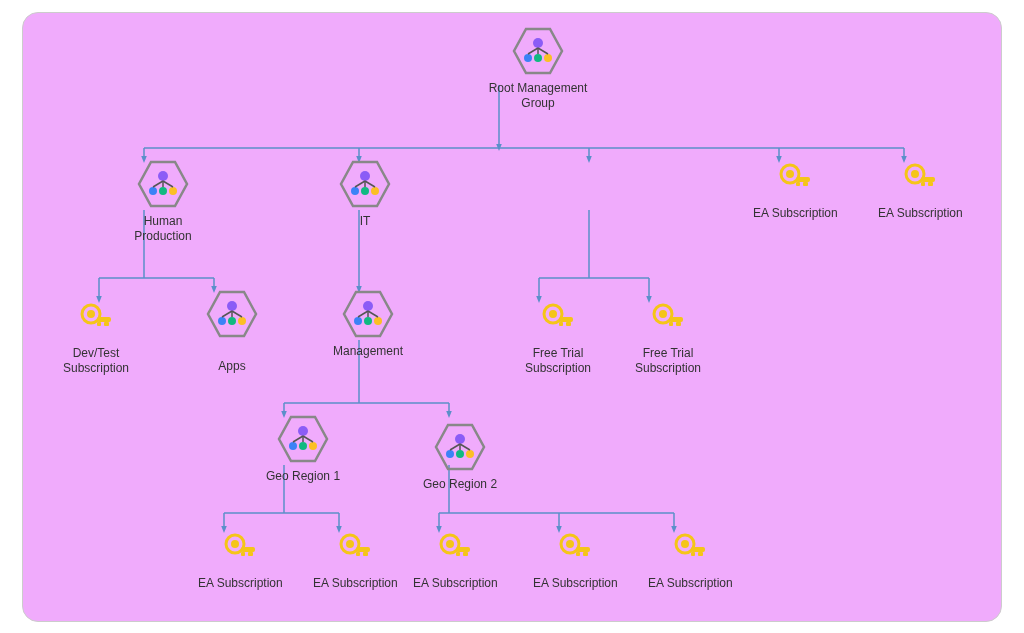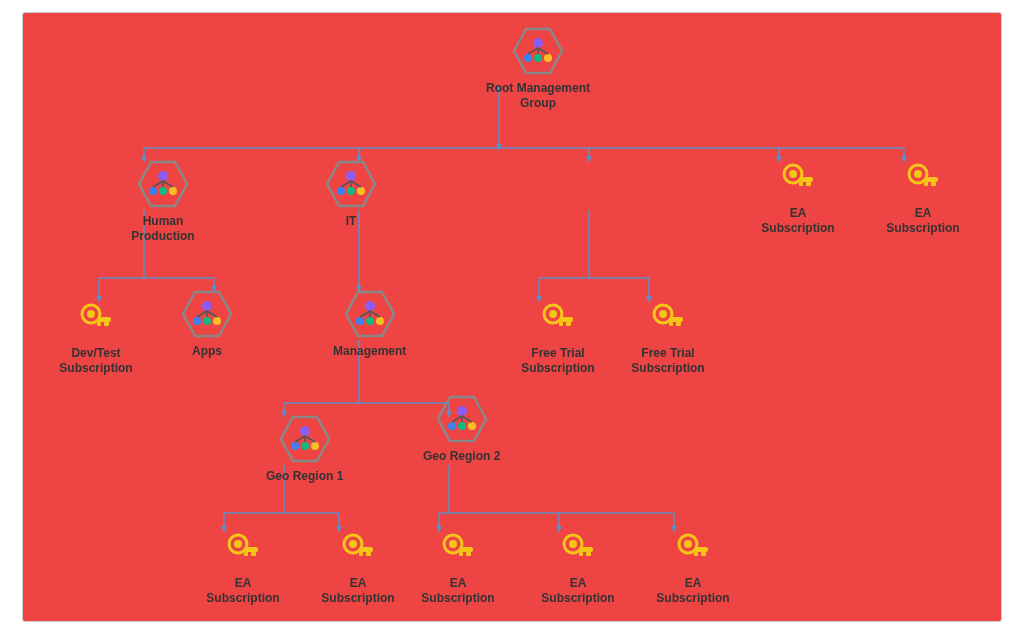--- a/index.html
+++ b/index.html
@@ -10,24 +10,23 @@
       justify-content: center;
       align-items: center;
       width: 1024px;
       height: 633px;
       overflow: hidden;
     }
     .diagram-container {
       width: 980px;
       height: 610px;
       border: 1.5px solid #ccc;
-      border-radius: 3px;
+      border-radius: 16px;
       position: relative;
-      background: #ef4444;
-      font-weight: bold;
+      background: #f0abfc;
     }
     svg.lines {
       position: absolute;
       top: 0; left: 0;
       width: 100%; height: 100%;
       pointer-events: none;
     }
     .node {
       position: absolute;
       display: flex;
@@ -128,21 +127,21 @@
       <circle cx="16" cy="33" r="4" fill="#3b82f6"></circle>
       <circle cx="26" cy="33" r="4" fill="#10b981"></circle>
       <circle cx="36" cy="33" r="4" fill="#fbbf24"></circle>
       <line x1="26" y1="23" x2="16" y2="29" stroke="#555" stroke-width="1.5"></line>
       <line x1="26" y1="23" x2="26" y2="29" stroke="#555" stroke-width="1.5"></line>
       <line x1="26" y1="23" x2="36" y2="29" stroke="#555" stroke-width="1.5"></line>
     </svg>
     <span class="node-label">Human Production</span>
   </div>
 
-  <div class="node" style="left:302px; top:145px;">
+  <div class="node" style="left:316px; top:145px;">
     <svg class="mg-icon" viewBox="0 0 52 52">
       <polygon points="14,4 38,4 50,26 38,48 14,48 2,26" fill="none" stroke="#888" stroke-width="2.5"></polygon>
       <circle cx="26" cy="18" r="5" fill="#8b5cf6"></circle>
       <circle cx="16" cy="33" r="4" fill="#3b82f6"></circle>
       <circle cx="26" cy="33" r="4" fill="#10b981"></circle>
       <circle cx="36" cy="33" r="4" fill="#fbbf24"></circle>
       <line x1="26" y1="23" x2="16" y2="29" stroke="#555" stroke-width="1.5"></line>
       <line x1="26" y1="23" x2="26" y2="29" stroke="#555" stroke-width="1.5"></line>
       <line x1="26" y1="23" x2="36" y2="29" stroke="#555" stroke-width="1.5"></line>
     </svg>
@@ -176,21 +175,21 @@
     <svg class="sub-icon" viewBox="0 0 44 44">
       <circle cx="17" cy="16" r="9" fill="none" stroke="#f5c518" stroke-width="3"></circle>
       <circle cx="17" cy="16" r="4" fill="#f5c518"></circle>
       <rect x="23" y="19" width="14" height="5" rx="2" fill="#f5c518"></rect>
       <rect x="30" y="24" width="5" height="4" rx="1" fill="#f5c518"></rect>
       <rect x="23" y="24" width="4" height="4" rx="1" fill="#f5c518"></rect>
     </svg>
     <span class="node-label">Dev/Test Subscription</span>
   </div>
 
-  <div class="node" style="left:158px; top:275px;">
+  <div class="node" style="left:183px; top:275px;gap:15px;">
     <svg class="mg-icon" viewBox="0 0 52 52">
       <polygon points="14,4 38,4 50,26 38,48 14,48 2,26" fill="none" stroke="#888" stroke-width="2.5"></polygon>
       <circle cx="26" cy="18" r="5" fill="#8b5cf6"></circle>
       <circle cx="16" cy="33" r="4" fill="#3b82f6"></circle>
       <circle cx="26" cy="33" r="4" fill="#10b981"></circle>
       <circle cx="36" cy="33" r="4" fill="#fbbf24"></circle>
       <line x1="26" y1="23" x2="16" y2="29" stroke="#555" stroke-width="1.5"></line>
       <line x1="26" y1="23" x2="26" y2="29" stroke="#555" stroke-width="1.5"></line>
       <line x1="26" y1="23" x2="36" y2="29" stroke="#555" stroke-width="1.5"></line>
     </svg>
@@ -240,21 +239,21 @@
       <circle cx="16" cy="33" r="4" fill="#3b82f6"></circle>
       <circle cx="26" cy="33" r="4" fill="#10b981"></circle>
       <circle cx="36" cy="33" r="4" fill="#fbbf24"></circle>
       <line x1="26" y1="23" x2="16" y2="29" stroke="#555" stroke-width="1.5"></line>
       <line x1="26" y1="23" x2="26" y2="29" stroke="#555" stroke-width="1.5"></line>
       <line x1="26" y1="23" x2="36" y2="29" stroke="#555" stroke-width="1.5"></line>
     </svg>
     <span class="node-label">Geo Region 1</span>
   </div>
 
-  <div class="node" style="left:400px; top:380px;">
+  <div class="node" style="left:400px; top:408px;">
     <svg class="mg-icon" viewBox="0 0 52 52">
       <polygon points="14,4 38,4 50,26 38,48 14,48 2,26" fill="none" stroke="#888" stroke-width="2.5"></polygon>
       <circle cx="26" cy="18" r="5" fill="#8b5cf6"></circle>
       <circle cx="16" cy="33" r="4" fill="#3b82f6"></circle>
       <circle cx="26" cy="33" r="4" fill="#10b981"></circle>
       <circle cx="36" cy="33" r="4" fill="#fbbf24"></circle>
       <line x1="26" y1="23" x2="16" y2="29" stroke="#555" stroke-width="1.5"></line>
       <line x1="26" y1="23" x2="26" y2="29" stroke="#555" stroke-width="1.5"></line>
       <line x1="26" y1="23" x2="36" y2="29" stroke="#555" stroke-width="1.5"></line>
     </svg>

